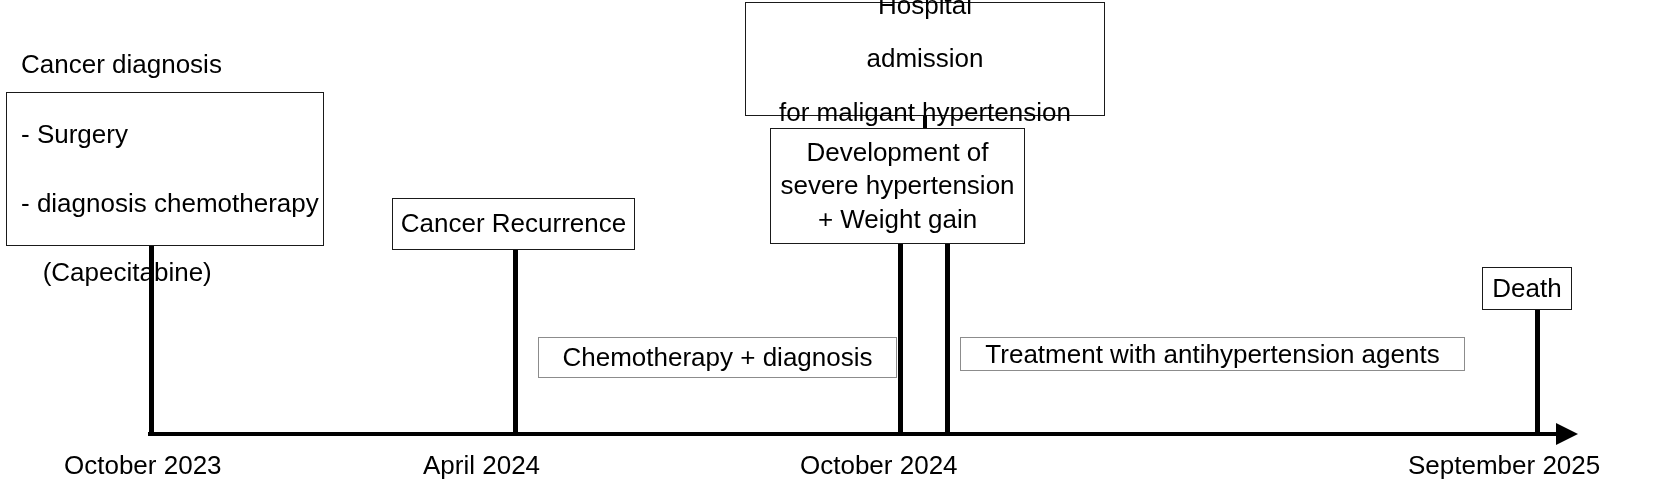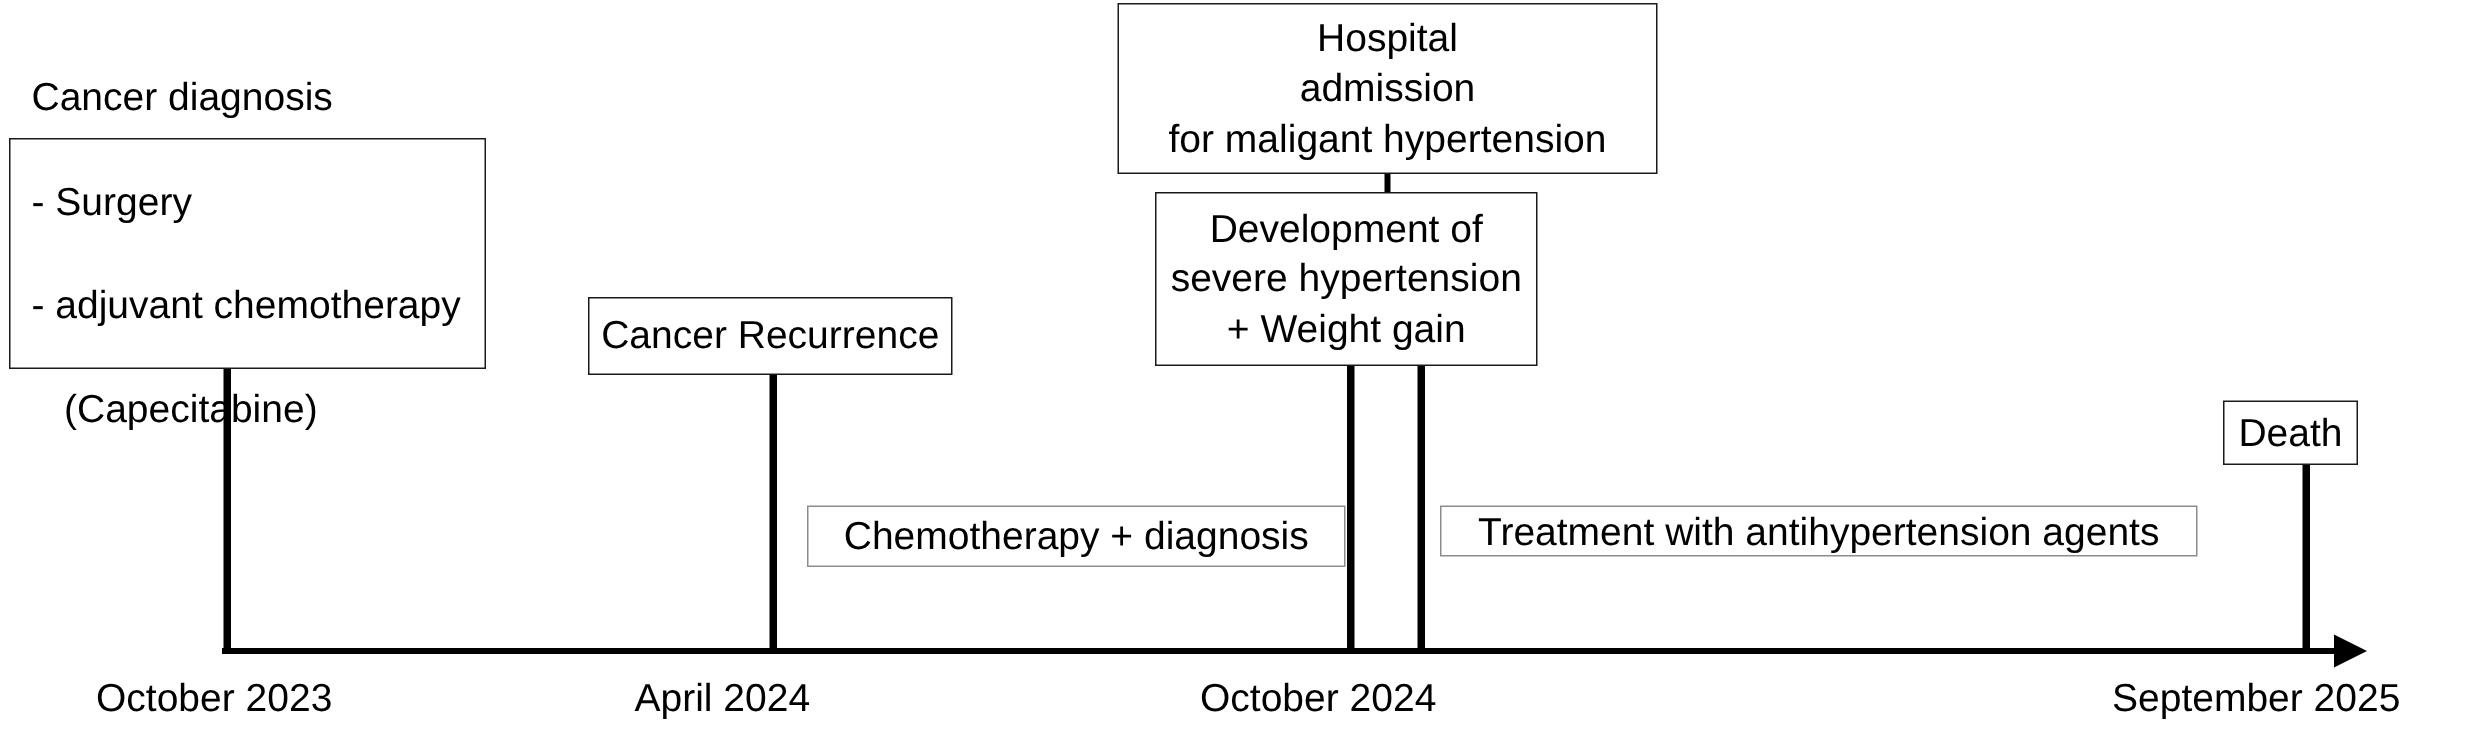--- a/index.html
+++ b/index.html
@@ -85,20 +85,21 @@
     font-size: 26px;
     padding: 6px 14px;
   }
   #box-recurrence {
     left: 392px; top: 198px; width: 243px; height: 52px;
     font-size: 26px;
   }
   #box-hospital {
     left: 745px; top: 2px; width: 360px; height: 114px;
     font-size: 26px;
+    gap: 20px;
   }
   #box-development {
     left: 770px; top: 128px; width: 255px; height: 116px;
     font-size: 26px;
   }
   #box-death {
     left: 1482px; top: 267px; width: 90px; height: 43px;
     font-size: 26px;
   }
   #bar-chemo {
@@ -123,21 +124,21 @@
   #tick-feb2025 { left: 1408px; top: 452px; }
 </style>
 </head>
 <body>
 
 <div id="canvas">
 
   <div class="box left-align" id="box-diagnosis">
     <span class="line-row">Cancer diagnosis</span>
     <span class="line-row">- Surgery</span>
-    <span class="line-row">- adjuvant chemotherapy</span>
+    <span class="line-row">- diagnosis chemotherapy</span>
     <span class="line-row">   (Capecitabine)</span>
   </div>
 
   <div class="box" id="box-recurrence">
     <span class="line-row">Cancer Recurrence</span>
   </div>
 
   <div class="box" id="box-hospital">
     <span class="line-row">Hospital</span>
     <span class="line-row">admission</span>

